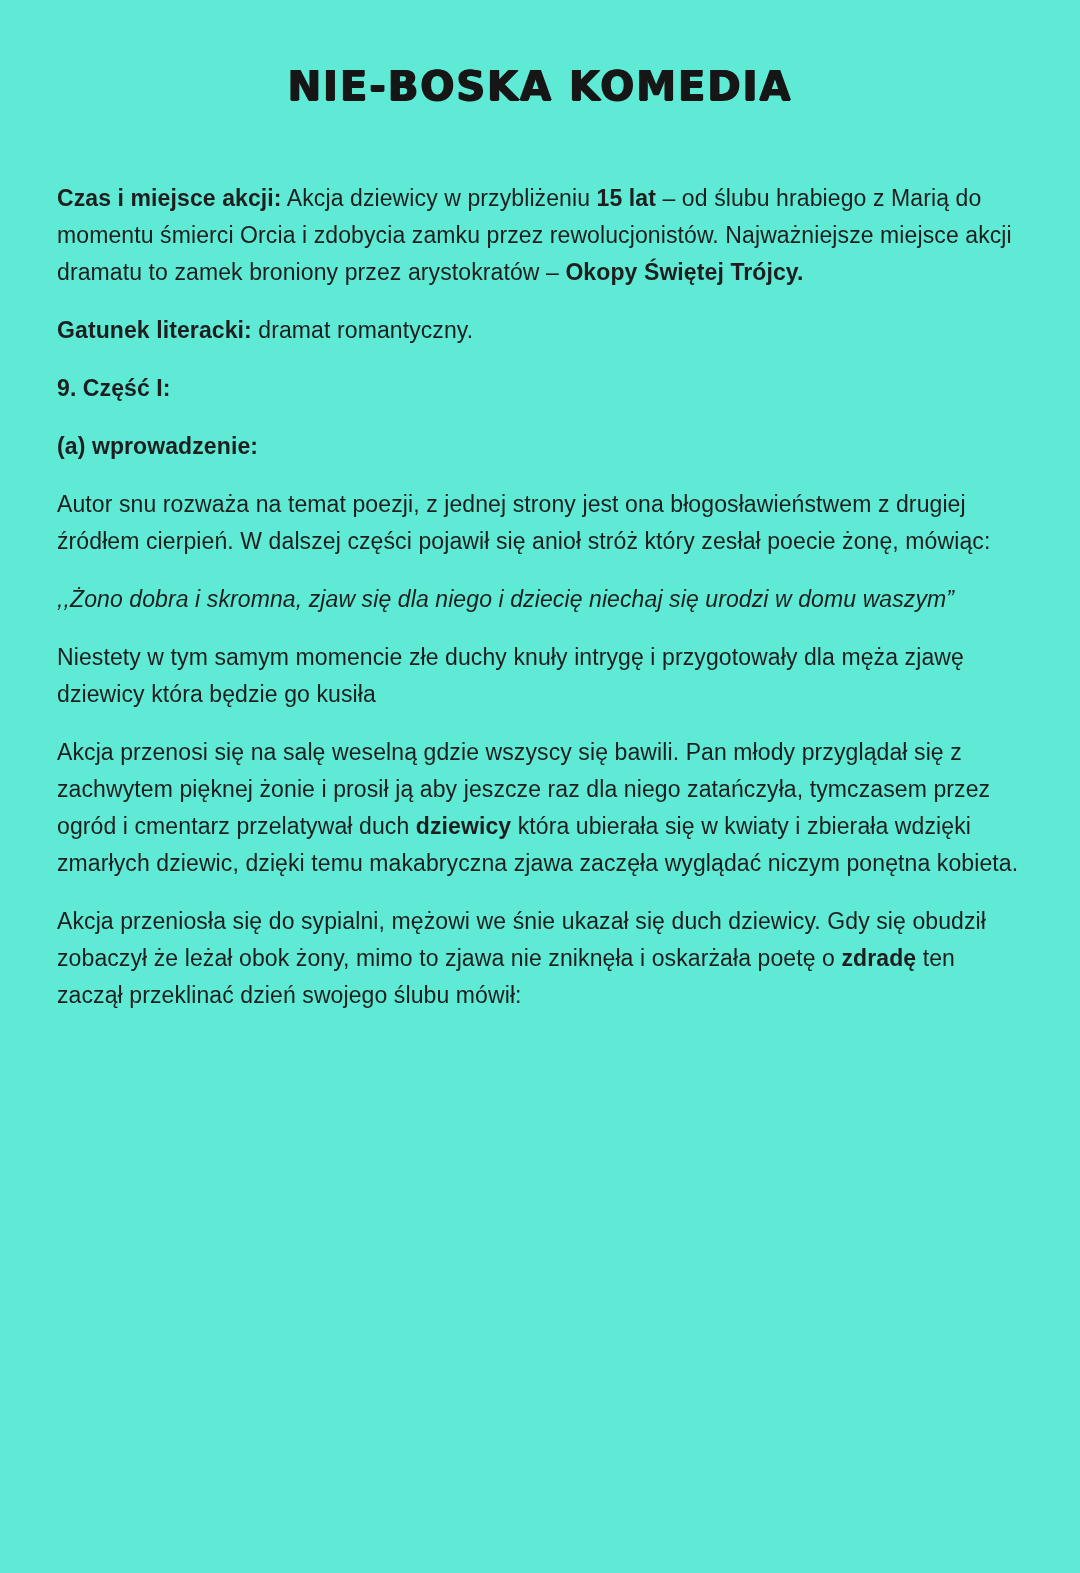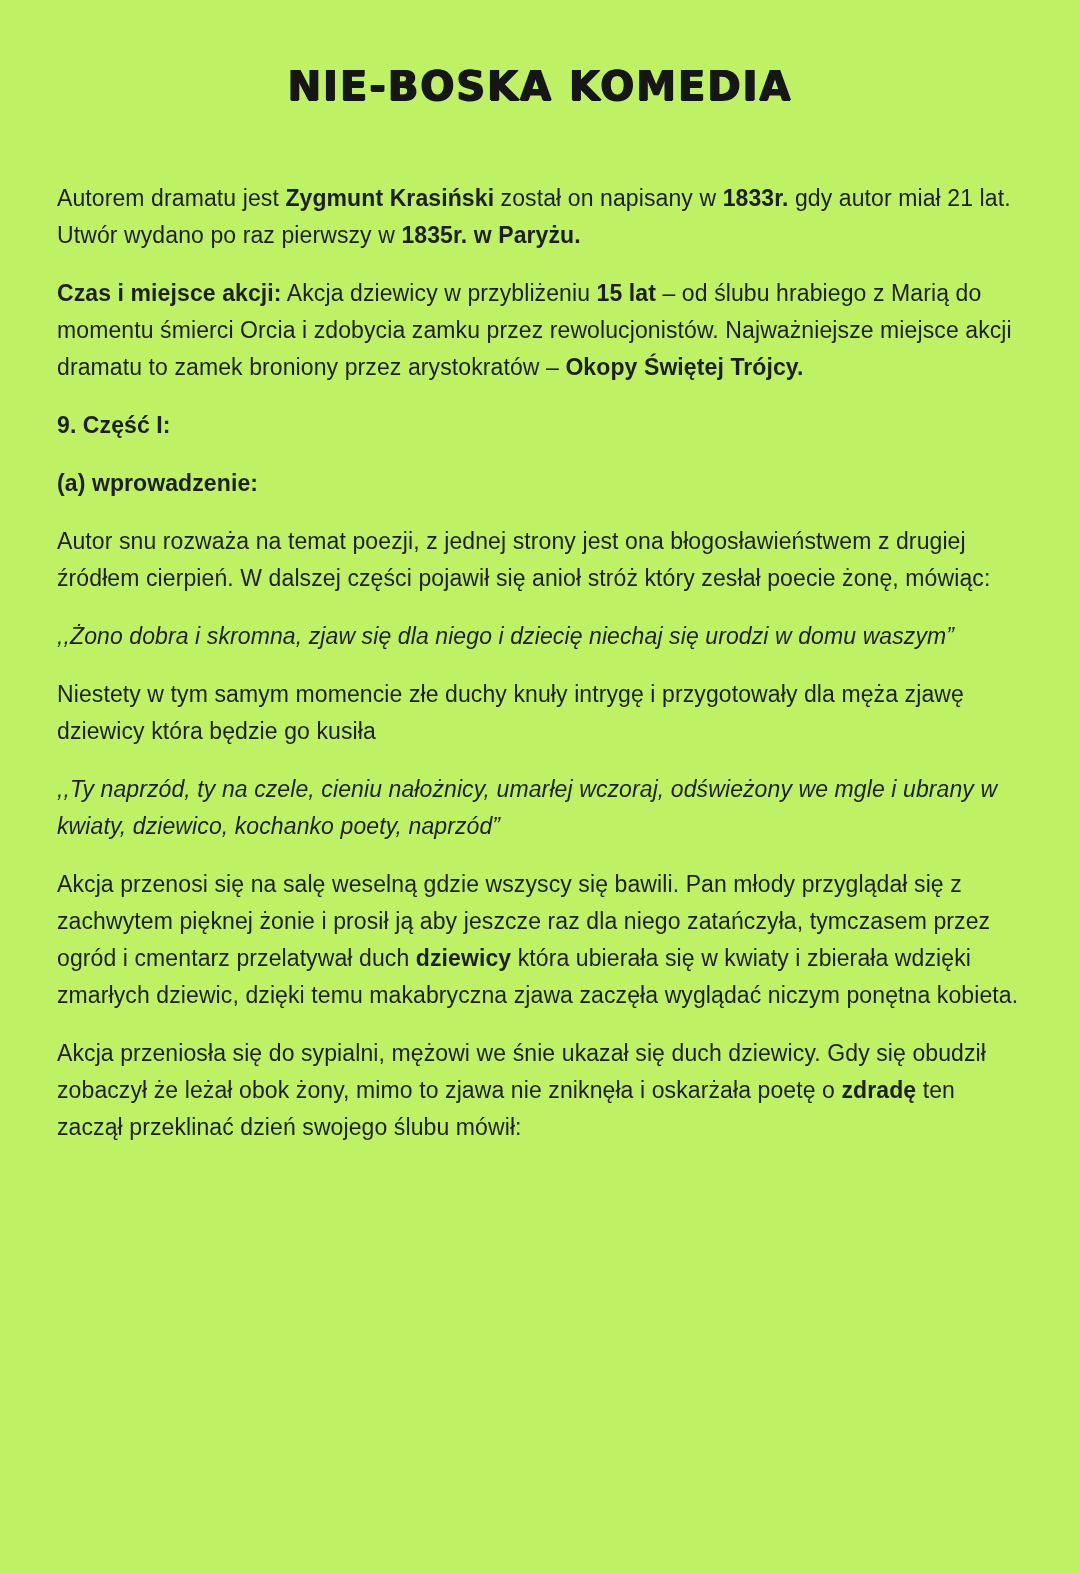--- a/index.html
+++ b/index.html
@@ -4,21 +4,21 @@
 <style>
   html, body {
     margin: 0;
     padding: 0;
     background: #ffffff;
   }
   .page {
     position: relative;
     width: 1080px;
     height: 1573px;
-    background: #bef264;
+    background: #5eead4;
     box-sizing: border-box;
     padding: 62px 57px 0 57px;
     font-family: "Liberation Sans", sans-serif;
     color: #1e1e1f;
     overflow: hidden;
   }
   .doc-title {
     margin: 0 0 72px 0;
     text-align: center;
     font-family: "DejaVu Sans", sans-serif;
@@ -43,24 +43,23 @@
   .doc-body span.b {
     font-weight: 700;
   }
 </style>
 </head>
 <body>
 
 <div class="page">
   <h1 class="doc-title">NIE-BOSKA KOMEDIA</h1>
   <div class="doc-body">
-      <p class="para normal"><span>Autorem dramatu jest </span><span class="b">Zygmunt Krasiński</span><span> został on napisany w </span><span class="b">1833r.</span><span> gdy autor miał 21 lat. Utwór wydano po raz pierwszy w </span><span class="b">1835r. w Paryżu.</span></p>
       <p class="para normal"><span class="b">Czas i miejsce akcji:</span><span> Akcja dziewicy w przybliżeniu </span><span class="b">15 lat</span><span> – od ślubu hrabiego z Marią do momentu śmierci Orcia i zdobycia zamku przez rewolucjonistów. Najważniejsze miejsce akcji dramatu to zamek broniony przez arystokratów – </span><span class="b">Okopy Świętej Trójcy.</span></p>
+      <p class="para normal"><span class="b">Gatunek literacki:</span><span> dramat romantyczny.</span></p>
       <p class="para normal"><span class="b">9. Część I:</span></p>
       <p class="para normal"><span class="b">(a) wprowadzenie:</span></p>
       <p class="para normal"><span>Autor snu rozważa na temat poezji, z jednej strony jest ona błogosławieństwem z drugiej źródłem cierpień. W dalszej części pojawił się anioł stróż który zesłał poecie żonę, mówiąc:</span></p>
       <p class="para quote"><span>,,Żono dobra i skromna, zjaw się dla niego i dziecię niechaj się urodzi w domu waszym”</span></p>
       <p class="para normal"><span>Niestety w tym samym momencie złe duchy knuły intrygę i przygotowały dla męża zjawę dziewicy która będzie go kusiła</span></p>
-      <p class="para quote"><span>,,Ty naprzód, ty na czele, cieniu nałożnicy, umarłej wczoraj, odświeżony we mgle i ubrany w kwiaty, dziewico, kochanko poety, naprzód”</span></p>
       <p class="para normal"><span>Akcja przenosi się na salę weselną gdzie wszyscy się bawili. Pan młody przyglądał się z zachwytem pięknej żonie i prosił ją aby jeszcze raz dla niego zatańczyła, tymczasem przez ogród i cmentarz przelatywał duch </span><span class="b">dziewicy</span><span> która ubierała się w kwiaty i zbierała wdzięki zmarłych dziewic, dzięki temu makabryczna zjawa zaczęła wyglądać niczym ponętna kobieta.</span></p>
       <p class="para normal"><span>Akcja przeniosła się do sypialni, mężowi we śnie ukazał się duch dziewicy. Gdy się obudził zobaczył że leżał obok żony, mimo to zjawa nie zniknęła i oskarżała poetę o </span><span class="b">zdradę</span><span> ten zaczął przeklinać dzień swojego ślubu mówił:</span></p>
     </div>
 </div>
 
 </body></html>

